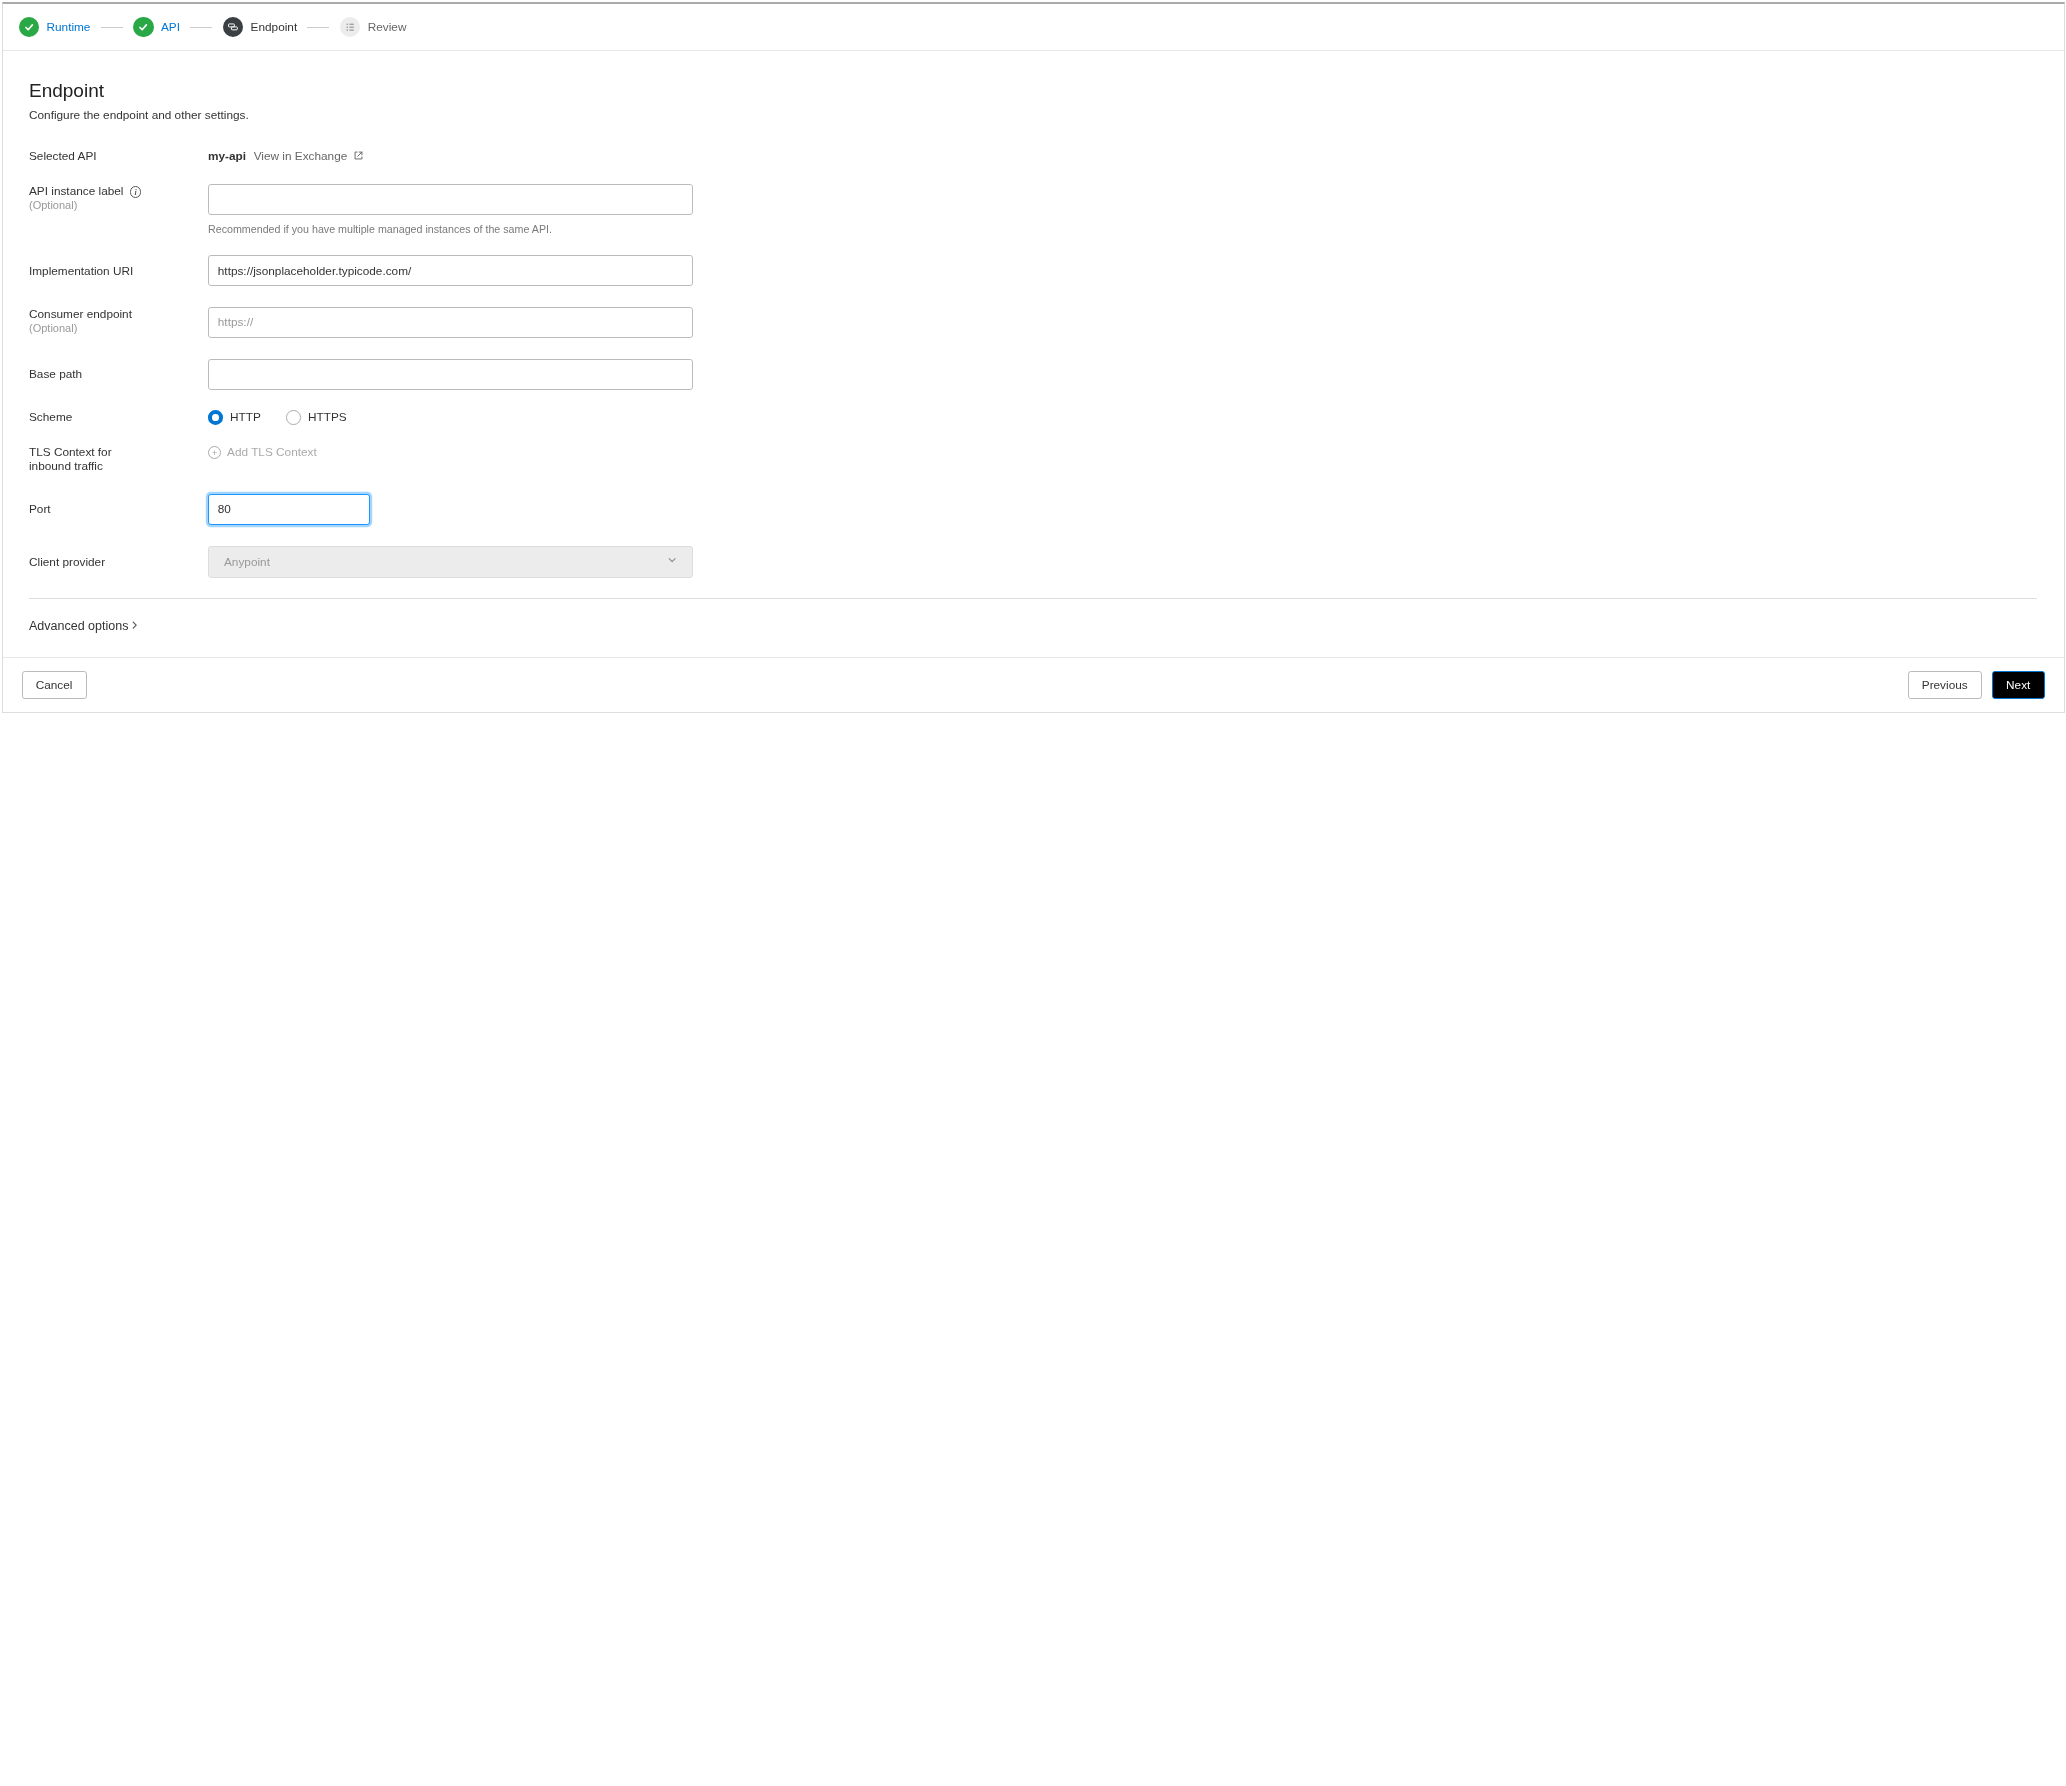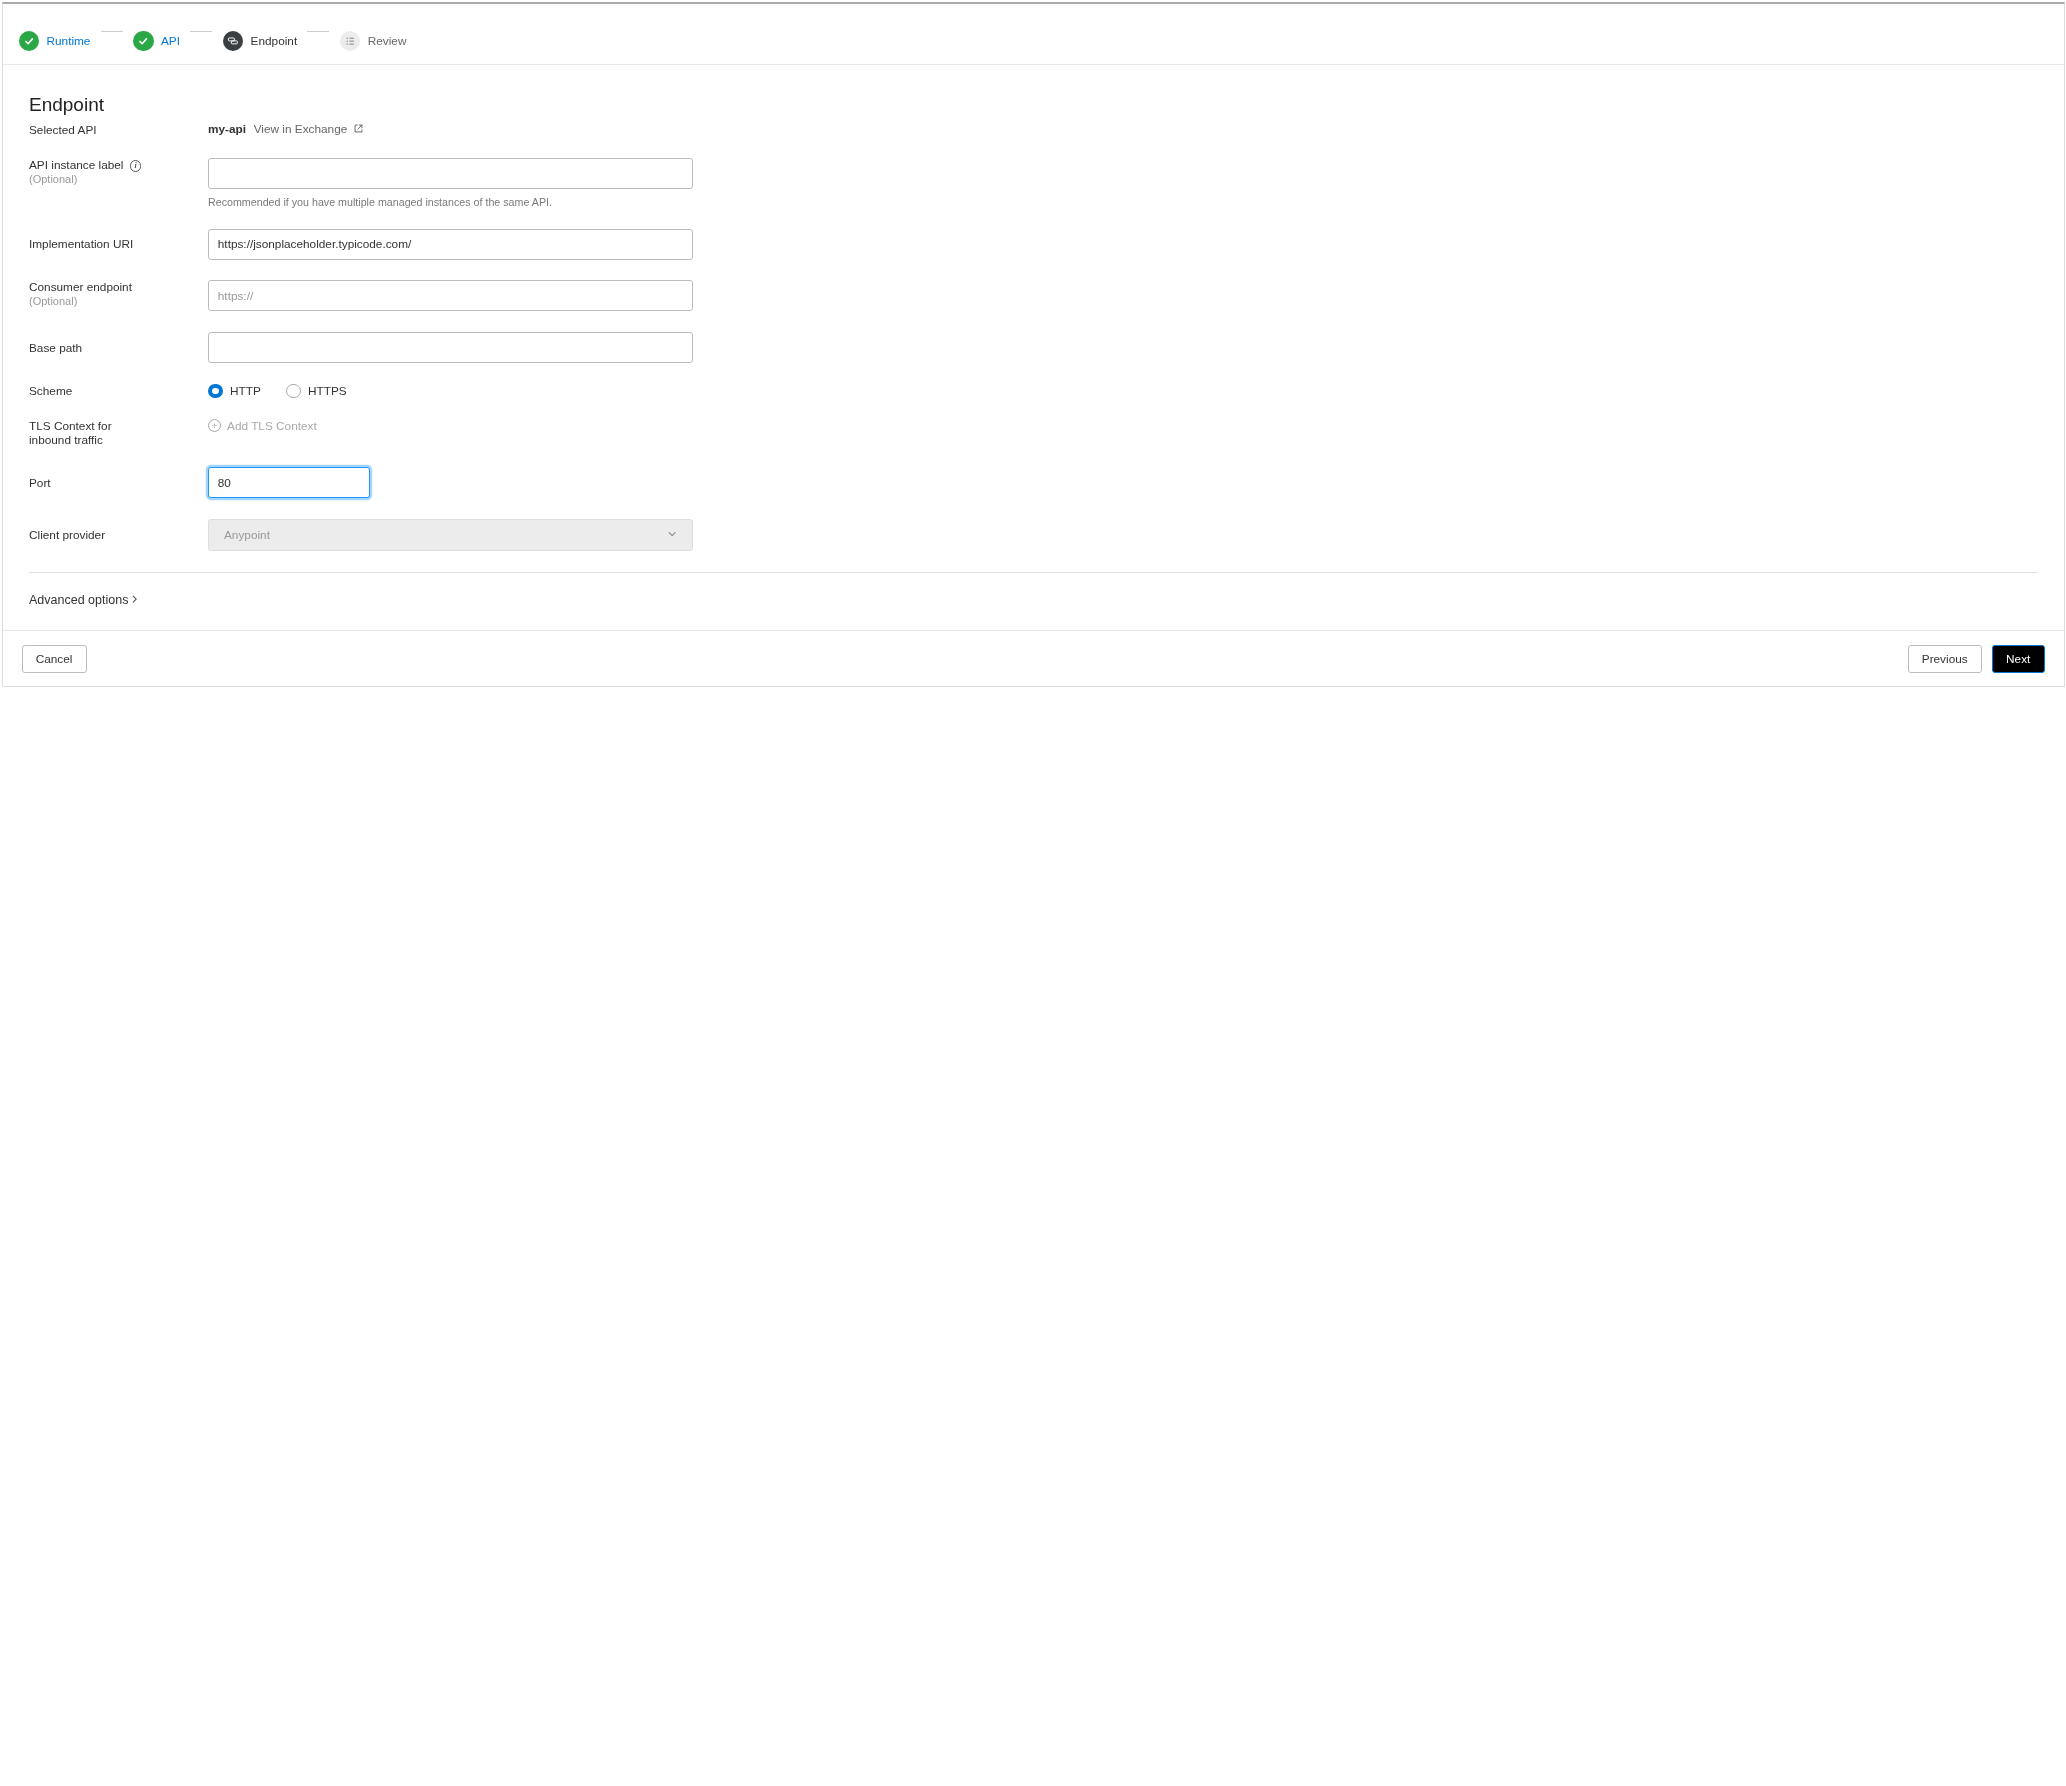--- a/index.html
+++ b/index.html
@@ -16,23 +16,23 @@
 .page {
   border: 0.7px solid #ddd;
   border-top: 2.2px solid #aaa;
   margin: 1.5px;
   background: #fff;
 }
 
 
 .stepper {
   display: flex;
+  align-items: center;
   padding: 13.2px 16px;
   border-bottom: 0.7px solid #e8e8e8;
-  margin-top: 14px;
 }
 .step {
   display: flex;
   align-items: center;
   gap: 7.4px;
 }
 .step-circle {
   width: 20.6px;
   height: 20.6px;
   border-radius: 50%;
@@ -300,20 +300,21 @@
             <circle cx="3" cy="11" r="1" fill="#888"></circle>
             <rect x="6" y="10.3" width="6" height="1.4" fill="#888"></rect>
           </svg>
       </div>
       <span class="step-label pending">Review</span>
     </div>
   </div>
 
   <div class="content">
     <h1 class="page-title">Endpoint</h1>
+    <p class="page-subtitle">Configure the endpoint and other settings.</p>
 
     <div class="form-row">
       <div class="form-label-col">
         <span class="form-label">Selected API</span>
       </div>
       <div class="form-control-col">
         <span class="api-name">my-api</span>
         <a class="view-link">
           <span>View in Exchange</span>
           <span class="ext-icon">

